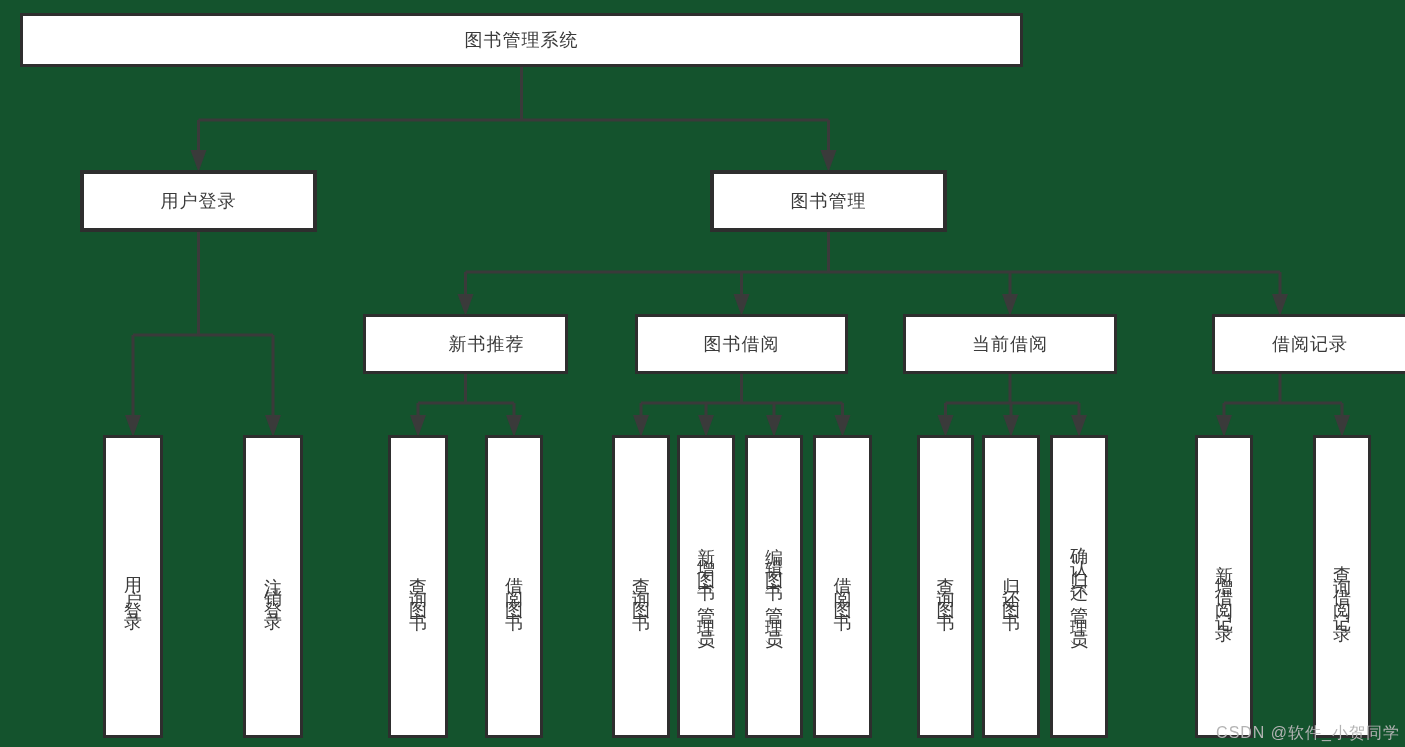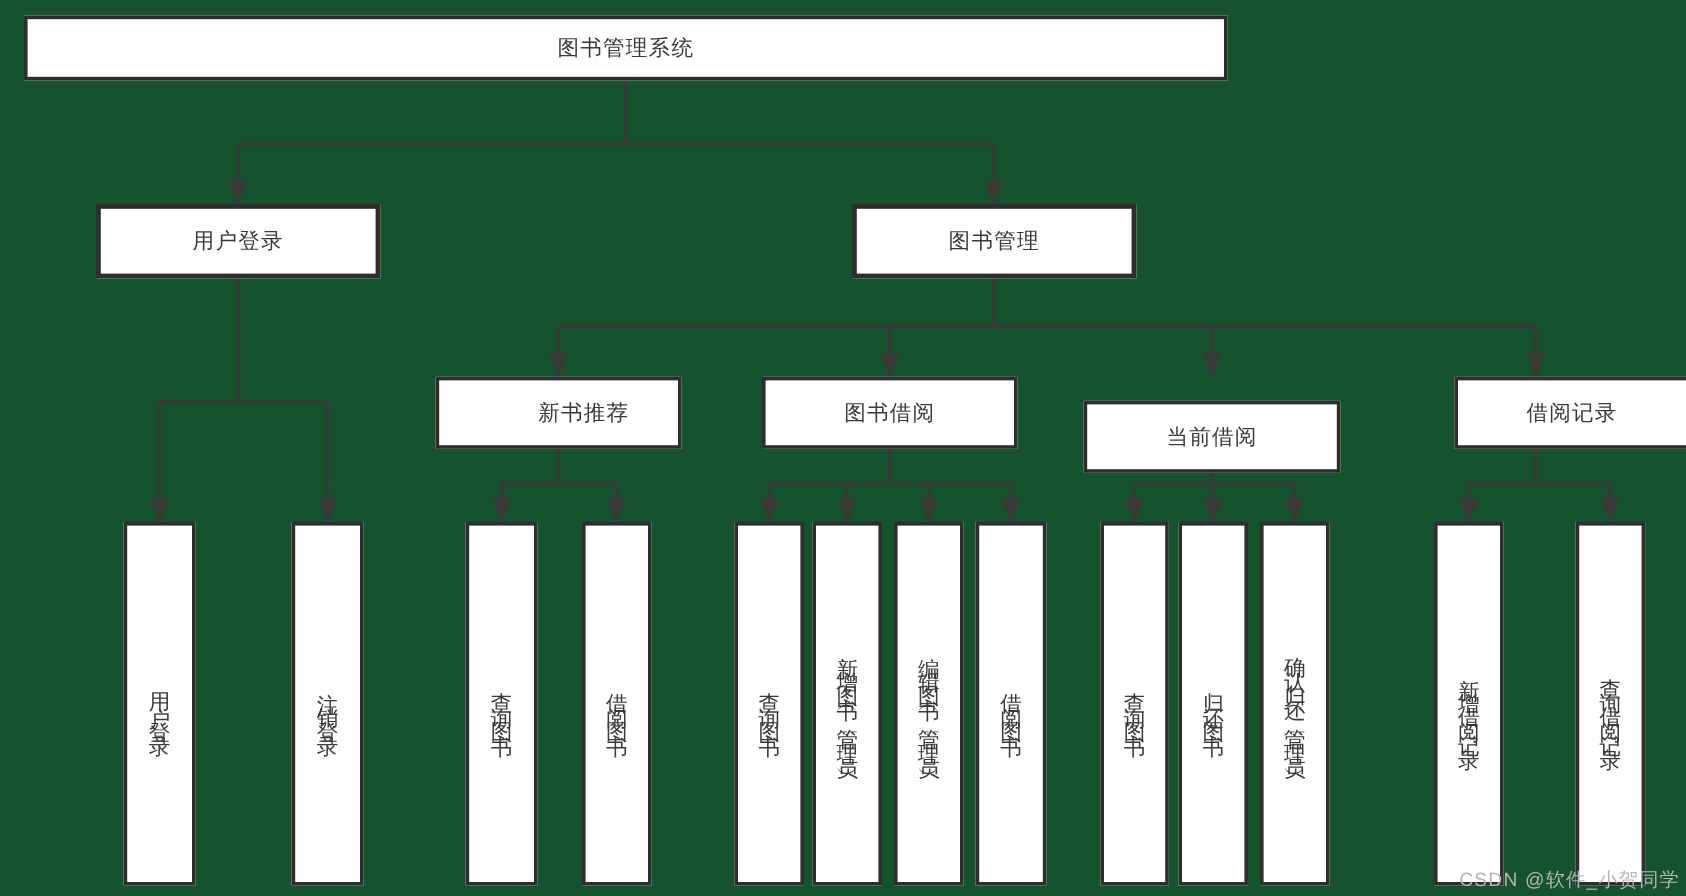--- a/index.html
+++ b/index.html
@@ -82,21 +82,21 @@
   <div class="node thick" id="n-mgmt" style="left:710px; top:170px; width:237px; height:62px;">
     <span>图书管理</span>
   </div>
 
   <div class="node" id="n-rec" style="left:363px; top:314px; width:205px; height:60px;padding-left:42px;">
     <span>新书推荐</span>
   </div>
   <div class="node" id="n-borrow" style="left:635px; top:314px; width:213px; height:60px;text-align:right;">
     <span>图书借阅</span>
   </div>
-  <div class="node" id="n-current" style="left:903px; top:314px; width:214px; height:60px;margin-top:20px;">
+  <div class="node" id="n-current" style="left:903px; top:314px; width:214px; height:60px;">
     <span>当前借阅</span>
   </div>
   <div class="node" id="n-records" style="left:1212px; top:314px; width:196px; height:60px;">
     <span>借阅记录</span>
   </div>
 
   <div class="node node-v" id="n-l1a" style="left:103px; top:435px; width:60px; height:303px;">
     <span>用户登录</span>
   </div>
   <div class="node node-v" id="n-l1b" style="left:243px; top:435px; width:60px; height:303px;">

